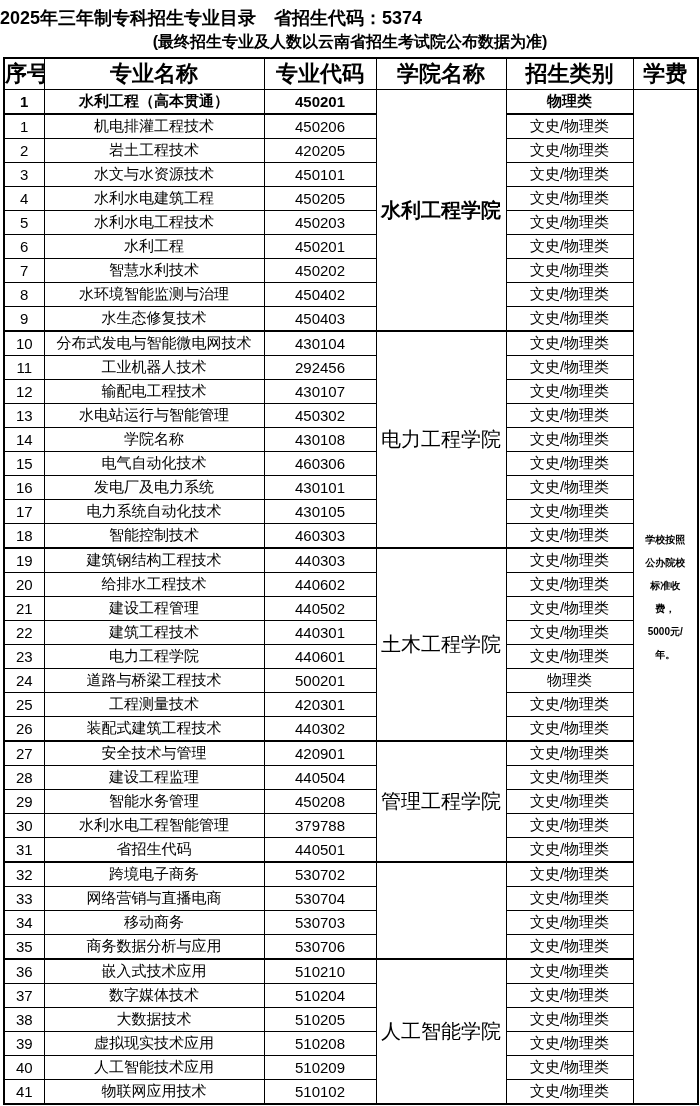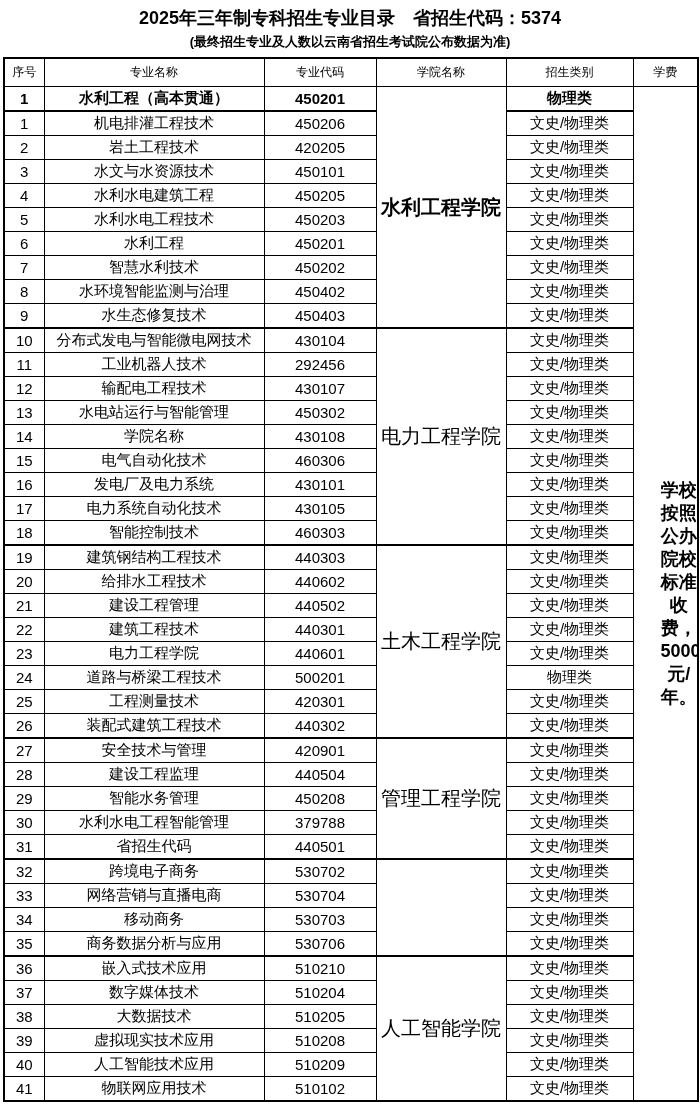--- a/index.html
+++ b/index.html
@@ -11,26 +11,25 @@
   }
   .page {
     width: 700px;
     height: 1106px;
     background: #ffffff;
     overflow: hidden;
   }
   .title {
     font-size: 18px;
     font-weight: bold;
-    text-align: center;
     padding-top: 8px;
     line-height: 20px;
   }
   .subtitle {
-    font-size: 13px;
+    font-size: 16px;
     font-weight: bold;
     text-align: center;
     margin-top: 5px;
     line-height: 18px;
   }
   table {
     border-collapse: collapse;
     table-layout: fixed;
     width: 694px;
     margin: 6px 0 0 3px;
@@ -39,37 +38,36 @@
   th, td {
     border: 1px solid #000;
     text-align: center;
     vertical-align: middle;
     padding: 0;
     overflow: hidden;
     white-space: nowrap;
   }
   th {
     height: 27px;
-    font-size: 12px;
-    font-weight: normal;
+    font-size: 22px;
+    font-weight: bold;
     margin-left: 24px;
   }
   td {
     height: 23px;
     font-size: 15px;
     font-weight: normal;
   }
   tr.group-start td { border-top: 2px solid #000; }
   tr.bold-row td { font-weight: bold; }
   td.college { font-size: 20px; }
   td.fee {
     white-space: normal;
-    font-size: 18px;
+    font-size: 10px;
     line-height: 23px;
-    padding-left: 27px;
   }
 </style>
 </head>
 <body>
 
 <div class="page">
   <div class="title">2025年三年制专科招生专业目录　省招生代码：5374</div>
   <div class="subtitle">(最终招生专业及人数以云南省招生考试院公布数据为准)</div>
 
   <table>

